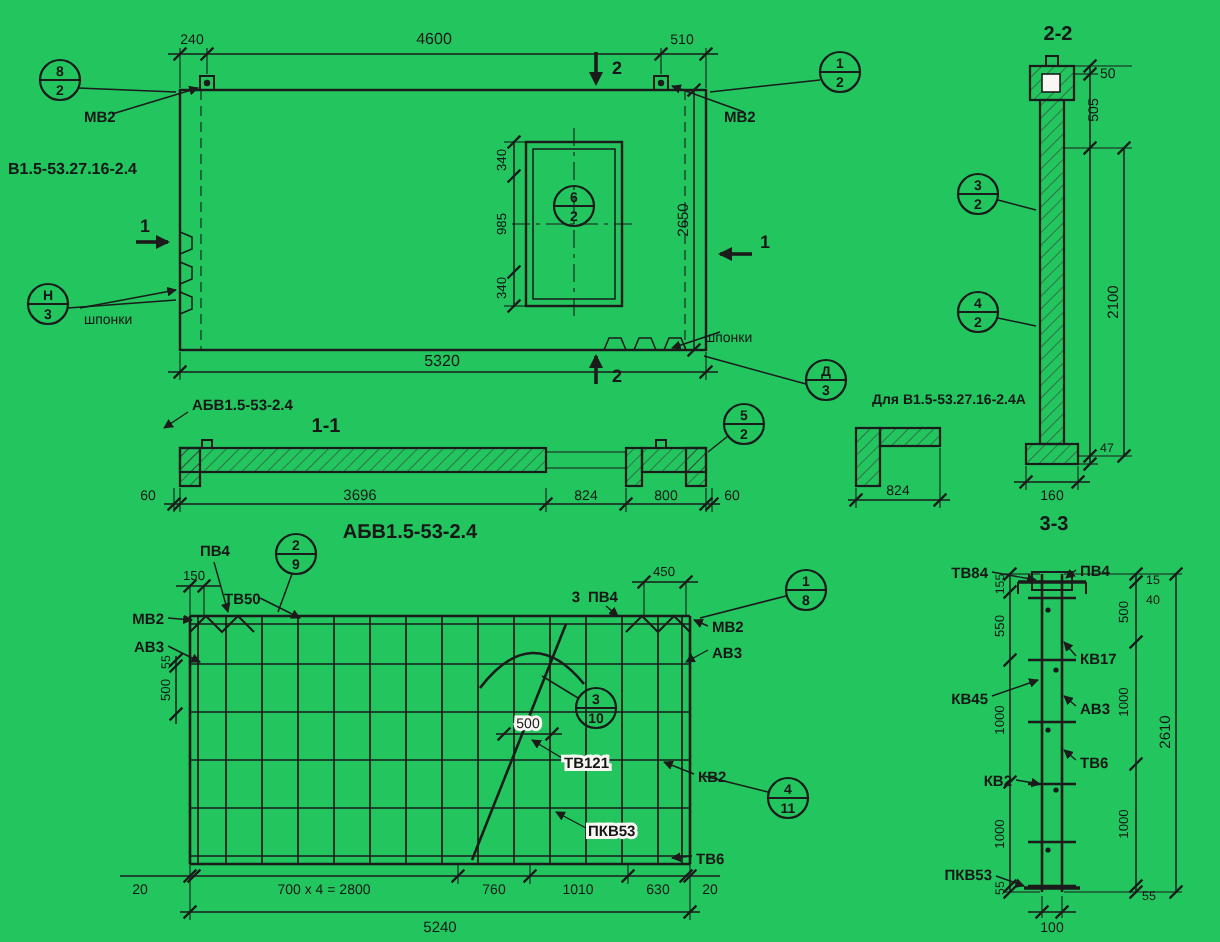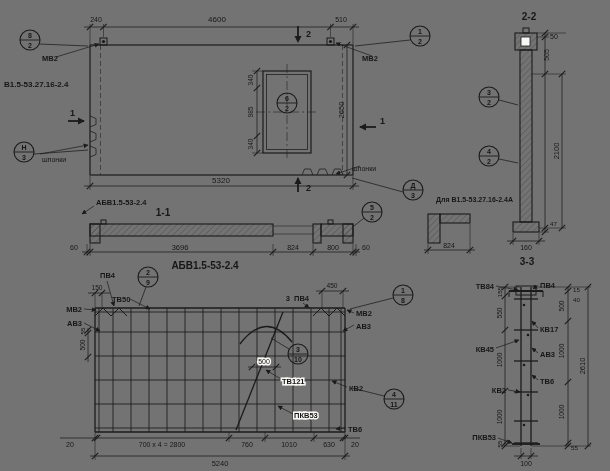--- a/index.html
+++ b/index.html
@@ -1,17 +1,17 @@
 <!DOCTYPE html>
 <html><head>
 <meta charset="utf-8">
 <title>Precast panel working drawing</title>
 <style>
   html,body{margin:0;padding:0;background:#e9e8e4;}
-  .sheet{width:610px;height:471px;background:#737373;text-decoration:underline;}
+  .sheet{width:610px;height:471px;background:#22c55e;text-decoration:underline;}
   svg text{font-family:"Liberation Sans",sans-serif;fill:#171717;}
   .d6{font-size:6.2px}.d65{font-size:6.6px}.d7{font-size:7px}.d75{font-size:7.5px}.d8{font-size:8px}
   .lbl{font-size:7.5px;font-weight:bold}
   .lbl7{font-size:7px;font-weight:bold}
   .ttl{font-size:10px;font-weight:bold}
   .cut{font-size:9px;font-weight:bold}
   .mark{font-size:8px;font-weight:bold}
   .bal{font-size:7px;font-weight:bold}
   .bg{stroke:#f8f7f3;stroke-width:3px;paint-order:stroke;}
   .o{fill:none;stroke:#1b1b1b;stroke-width:1.2}

